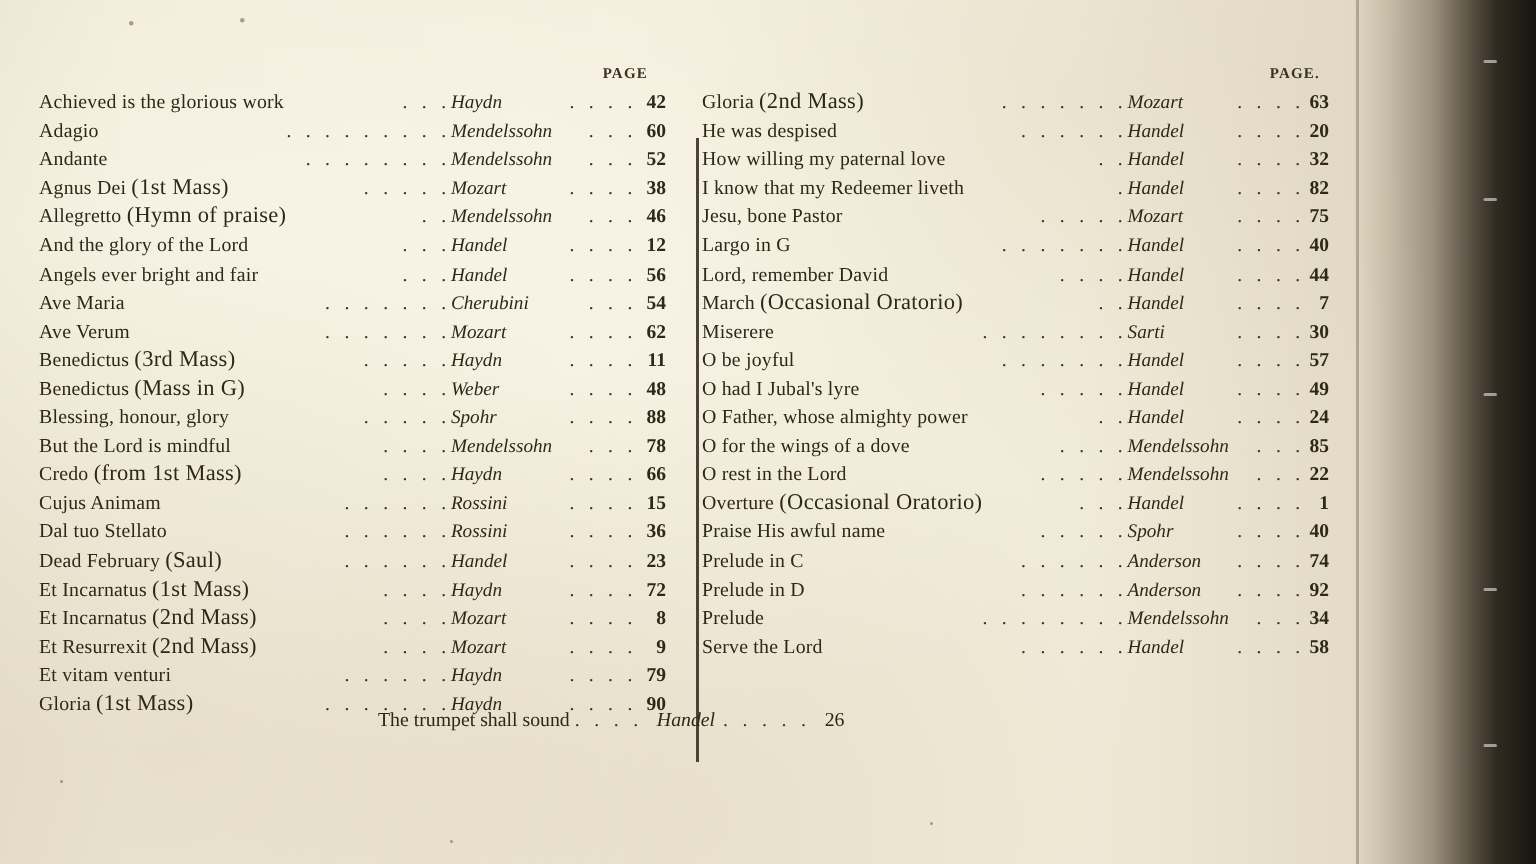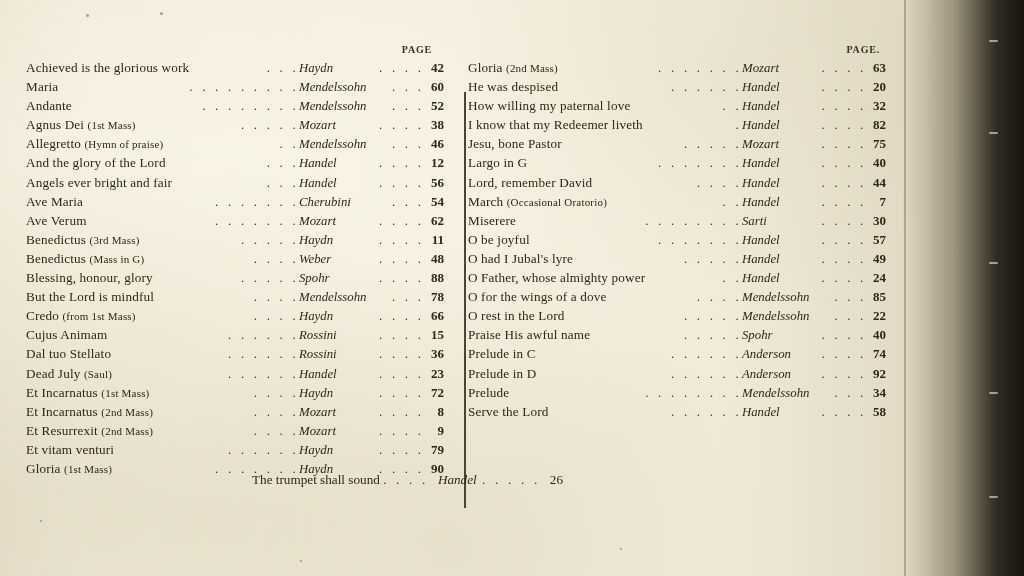--- a/index.html
+++ b/index.html
@@ -115,21 +115,21 @@
     padding: 0;
     height: 19.1px;
     vertical-align: baseline;
     white-space: nowrap;
   }
   td.title {
     padding-left: 18px;
     letter-spacing: 0.15px;
   }
   td.title .qual {
-    font-size: 11px;
+    font-size: 15px;
     letter-spacing: 0.2px;
   }
   td.dots1 {
     width: 62px;
     color: #3a3324;
     font-size: 13px;
     letter-spacing: 3.2px;
     text-align: right;
     padding-right: 6px;
     overflow: hidden;
@@ -204,21 +204,21 @@
         <table class="toc">
           <tbody>
             <tr>
               <td class="title"><span>Achieved is the glorious work</span> <span class="qual"></span></td>
               <td class="dots1">. . .</td>
               <td class="composer">Haydn</td>
               <td class="dots2">. . . .</td>
               <td class="pagenum">42</td>
             </tr>
             <tr>
-              <td class="title"><span>Maria</span> <span class="qual"></span></td>
+              <td class="title"><span>Adagio</span> <span class="qual"></span></td>
               <td class="dots1">. . . . . . . . .</td>
               <td class="composer">Mendelssohn</td>
               <td class="dots2">. . .</td>
               <td class="pagenum">60</td>
             </tr>
             <tr>
               <td class="title"><span>Andante</span> <span class="qual"></span></td>
               <td class="dots1">. . . . . . . .</td>
               <td class="composer">Mendelssohn</td>
               <td class="dots2">. . .</td>
@@ -309,21 +309,21 @@
               <td class="pagenum">15</td>
             </tr>
             <tr>
               <td class="title"><span>Dal tuo Stellato</span> <span class="qual"></span></td>
               <td class="dots1">. . . . . .</td>
               <td class="composer">Rossini</td>
               <td class="dots2">. . . .</td>
               <td class="pagenum">36</td>
             </tr>
             <tr>
-              <td class="title"><span>Dead July</span> <span class="qual">(Saul)</span></td>
+              <td class="title"><span>Dead February</span> <span class="qual">(Saul)</span></td>
               <td class="dots1">. . . . . .</td>
               <td class="composer">Handel</td>
               <td class="dots2">. . . .</td>
               <td class="pagenum">23</td>
             </tr>
             <tr>
               <td class="title"><span>Et Incarnatus</span> <span class="qual">(1st Mass)</span></td>
               <td class="dots1">. . . .</td>
               <td class="composer">Haydn</td>
               <td class="dots2">. . . .</td>
@@ -455,20 +455,27 @@
               <td class="composer">Mendelssohn</td>
               <td class="dots2">. . .</td>
               <td class="pagenum">85</td>
             </tr>
             <tr>
               <td class="title"><span>O rest in the Lord</span> <span class="qual"></span></td>
               <td class="dots1">. . . . .</td>
               <td class="composer">Mendelssohn</td>
               <td class="dots2">. . .</td>
               <td class="pagenum">22</td>
+            </tr>
+            <tr>
+              <td class="title"><span>Overture</span> <span class="qual">(Occasional Oratorio)</span></td>
+              <td class="dots1">. . .</td>
+              <td class="composer">Handel</td>
+              <td class="dots2">. . . .</td>
+              <td class="pagenum">1</td>
             </tr>
             <tr>
               <td class="title"><span>Praise His awful name</span> <span class="qual"></span></td>
               <td class="dots1">. . . . .</td>
               <td class="composer">Spohr</td>
               <td class="dots2">. . . .</td>
               <td class="pagenum">40</td>
             </tr>
             <tr>
               <td class="title"><span>Prelude in C</span> <span class="qual"></span></td>

